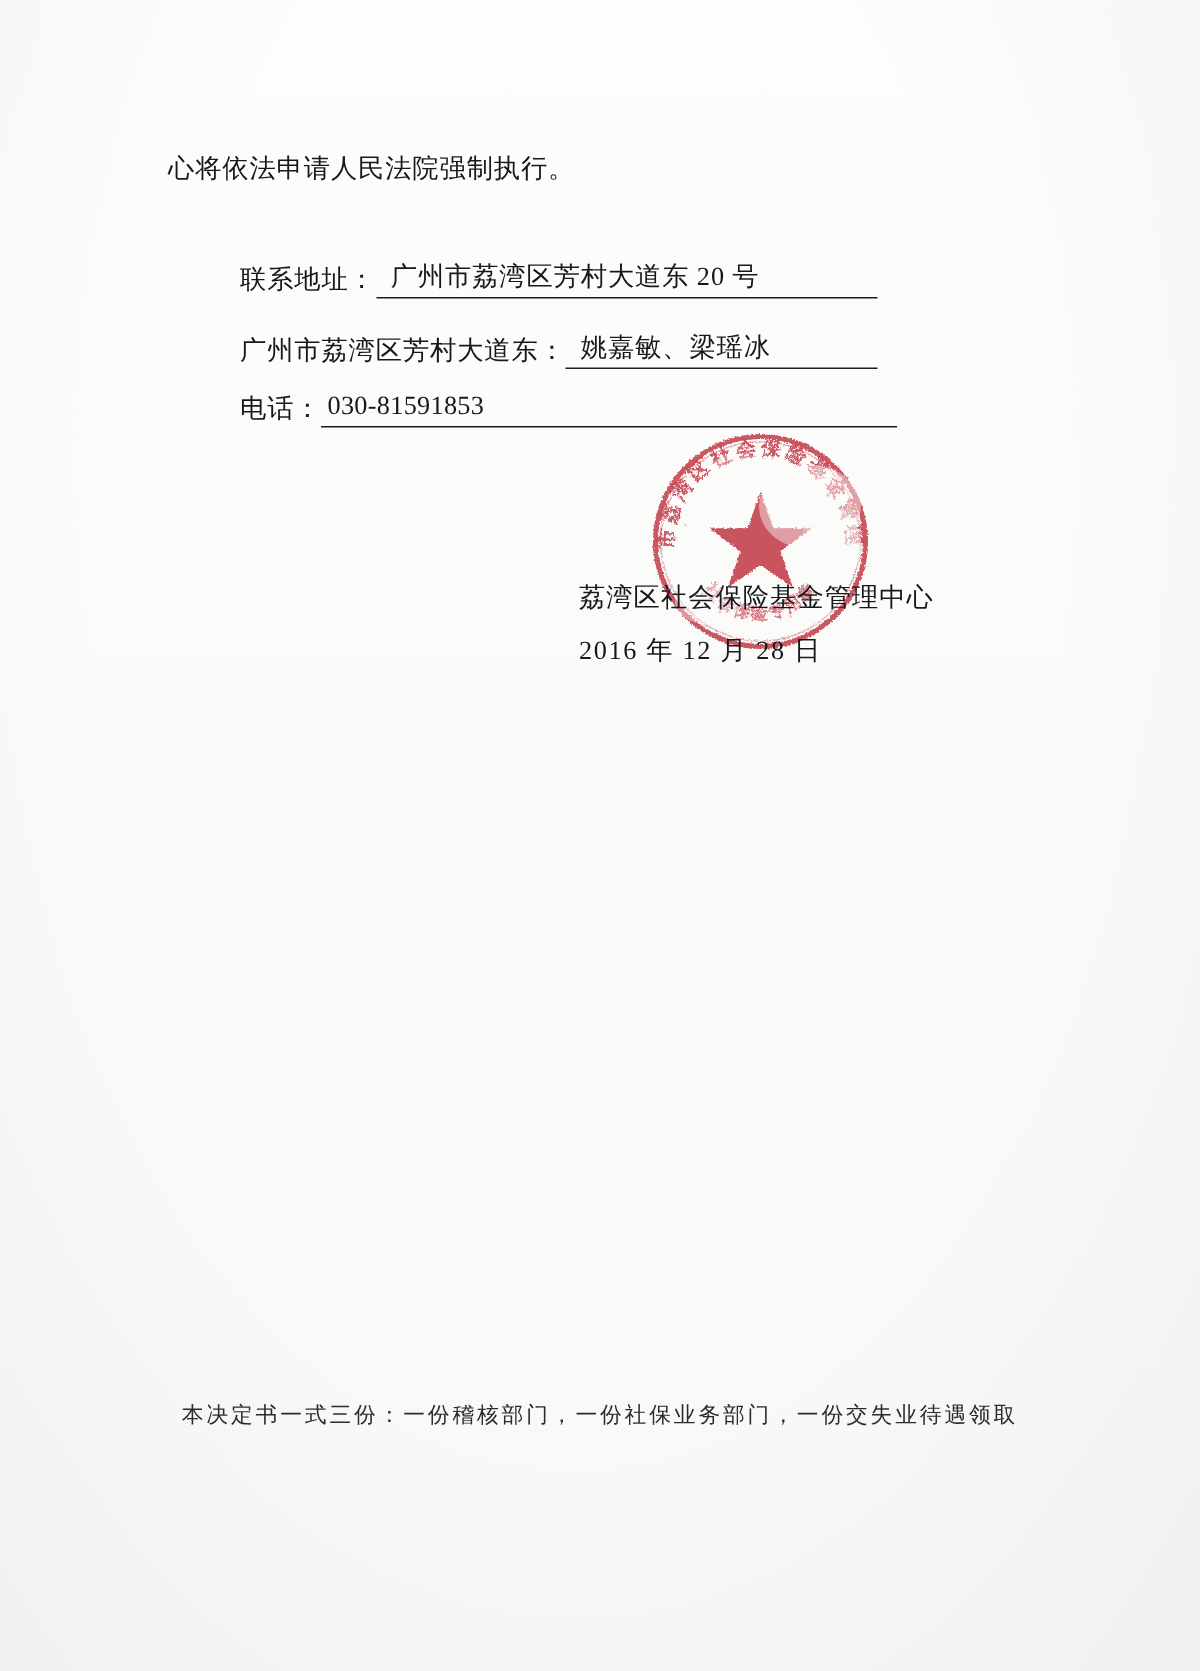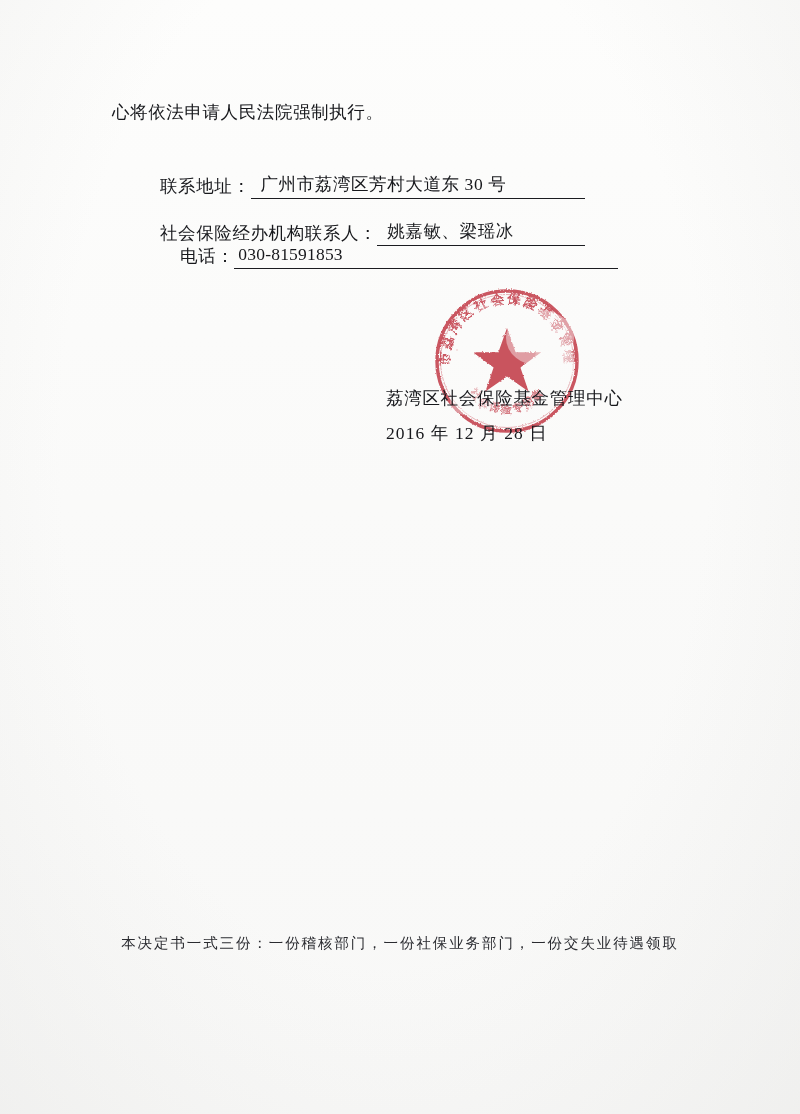--- a/index.html
+++ b/index.html
@@ -71,21 +71,21 @@
   .field-row .field-value {
     font-size: 17.5px;
     line-height: 1.45;
     letter-spacing: 0.6px;
     color: #17181c;
     padding: 0 4px 0 10px;
   }
 
   .row-address      { top: 172px; }
   .row-contact      { top: 219px; }
-  .row-phone        { top: 242px; margin-left: 20px; }
+  .row-phone        { top: 258px; }
 
   .row-address .field-value-wrap { width: 334px; }
   .row-contact .field-value-wrap { width: 208px; }
   .row-phone   .field-value-wrap { width: 384px; }
 
   .row-phone .field-value {
     font-family: "Liberation Serif", "DejaVu Serif", serif;
     letter-spacing: 0.2px;
     padding-left: 4px;
   }
@@ -146,26 +146,26 @@
 
 <div class="page">
 
   <div class="scan-tint"></div>
 
   <div class="body-text line-opening">心将依法申请人民法院强制执行。</div>
 
   <div class="field-row row-address">
     <span class="field-label">联系地址：</span>
     <span class="field-value-wrap">
-      <span class="field-value">广州市荔湾区芳村大道东 30 号</span>
+      <span class="field-value">广州市荔湾区芳村大道东 20 号</span>
     </span>
   </div>
 
   <div class="field-row row-contact">
-    <span class="field-label">社会保险经办机构联系人：</span>
+    <span class="field-label">广州市荔湾区芳村大道东：</span>
     <span class="field-value-wrap">
       <span class="field-value">姚嘉敏、梁瑶冰</span>
     </span>
   </div>
 
   <div class="field-row row-phone">
     <span class="field-label">电话：</span>
     <span class="field-value-wrap">
       <span class="field-value">030-81591853</span>
     </span>

